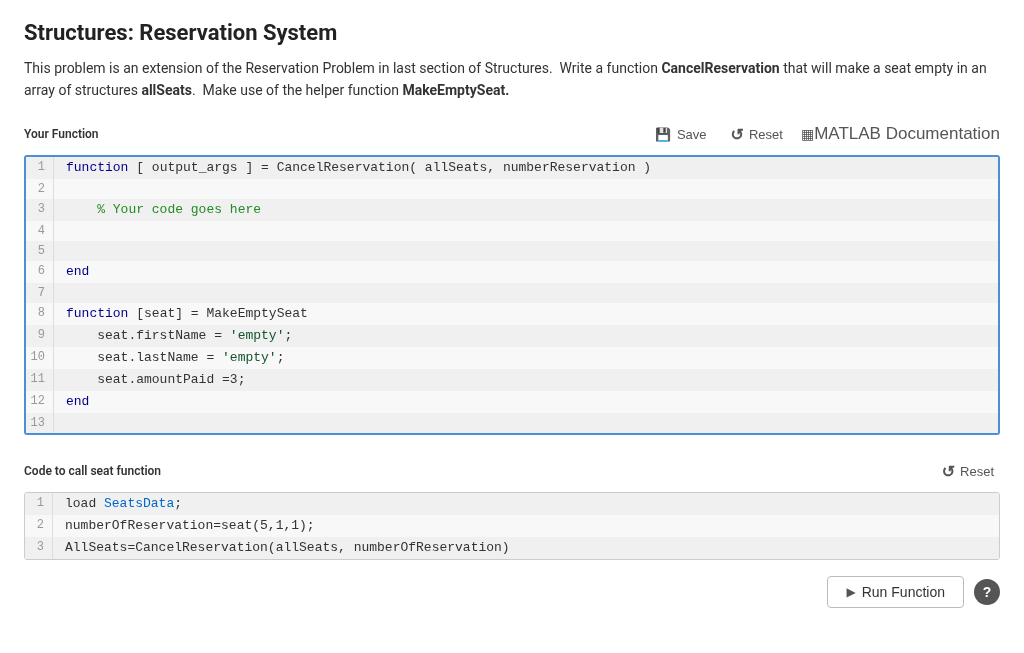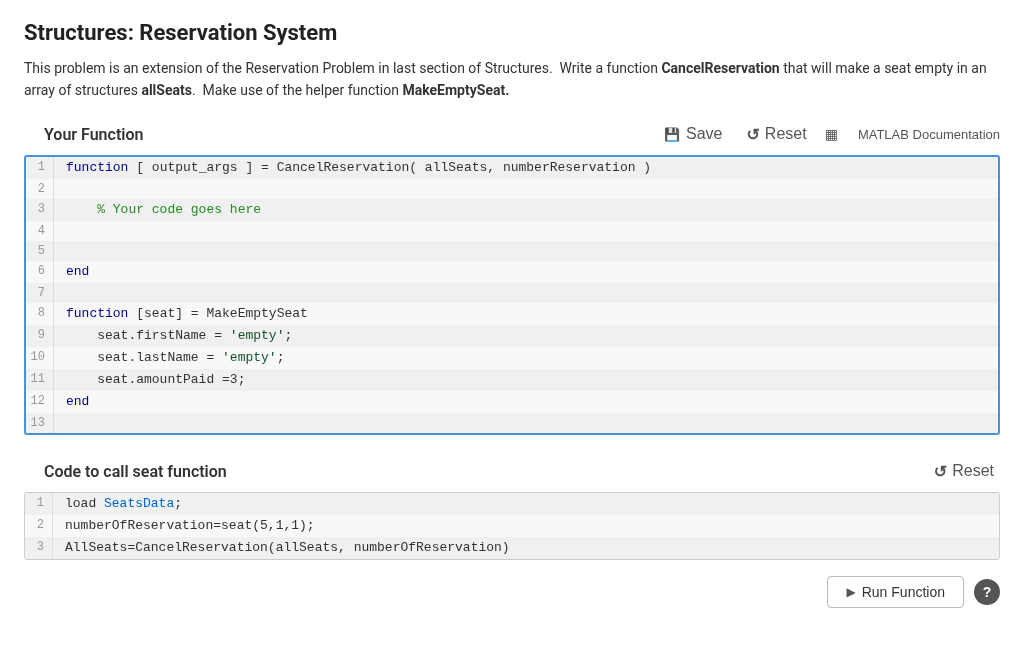--- a/index.html
+++ b/index.html
@@ -32,56 +32,55 @@
     }
 
     .section-header {
       display: flex;
       align-items: center;
       justify-content: space-between;
       margin-bottom: 8px;
     }
 
     .section-title {
-      font-size: 16px;
+      font-size: 12px;
       font-weight: 600;
       color: #333;
-      margin-left: 20px;
     }
 
     .toolbar-buttons {
       display: flex;
       align-items: center;
       gap: 12px;
     }
 
     .toolbar-btn {
       display: flex;
       align-items: center;
       gap: 5px;
       background: none;
       border: none;
       cursor: pointer;
-      font-size: 16px;
+      font-size: 13px;
       color: #555;
       padding: 3px 6px;
     }
 
     .toolbar-btn .btn-icon {
       font-size: 14px;
     }
 
     .matlab-btn {
       display: flex;
       align-items: center;
-      gap: 20px;
+      gap: 0;
       background: none;
       border: none;
       cursor: pointer;
-      font-size: 13px;
+      font-size: 17px;
       color: #555;
     }
 
     .code-editor {
       border: 2px solid #4a90d9;
       border-radius: 3px;
       background: #f8f8f8;
       font-family: "Courier New", Courier, monospace;
       font-size: 13px;
       overflow: auto;

